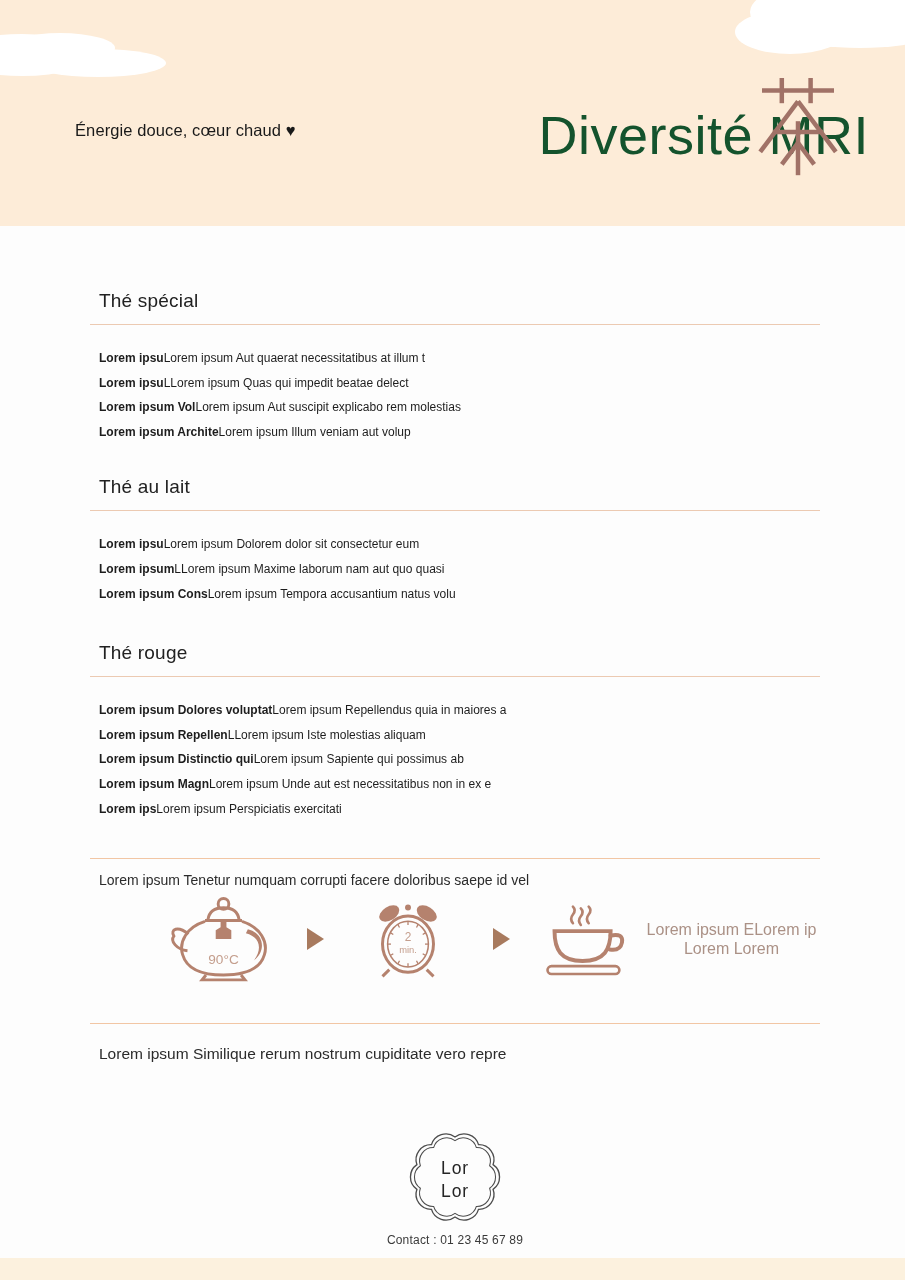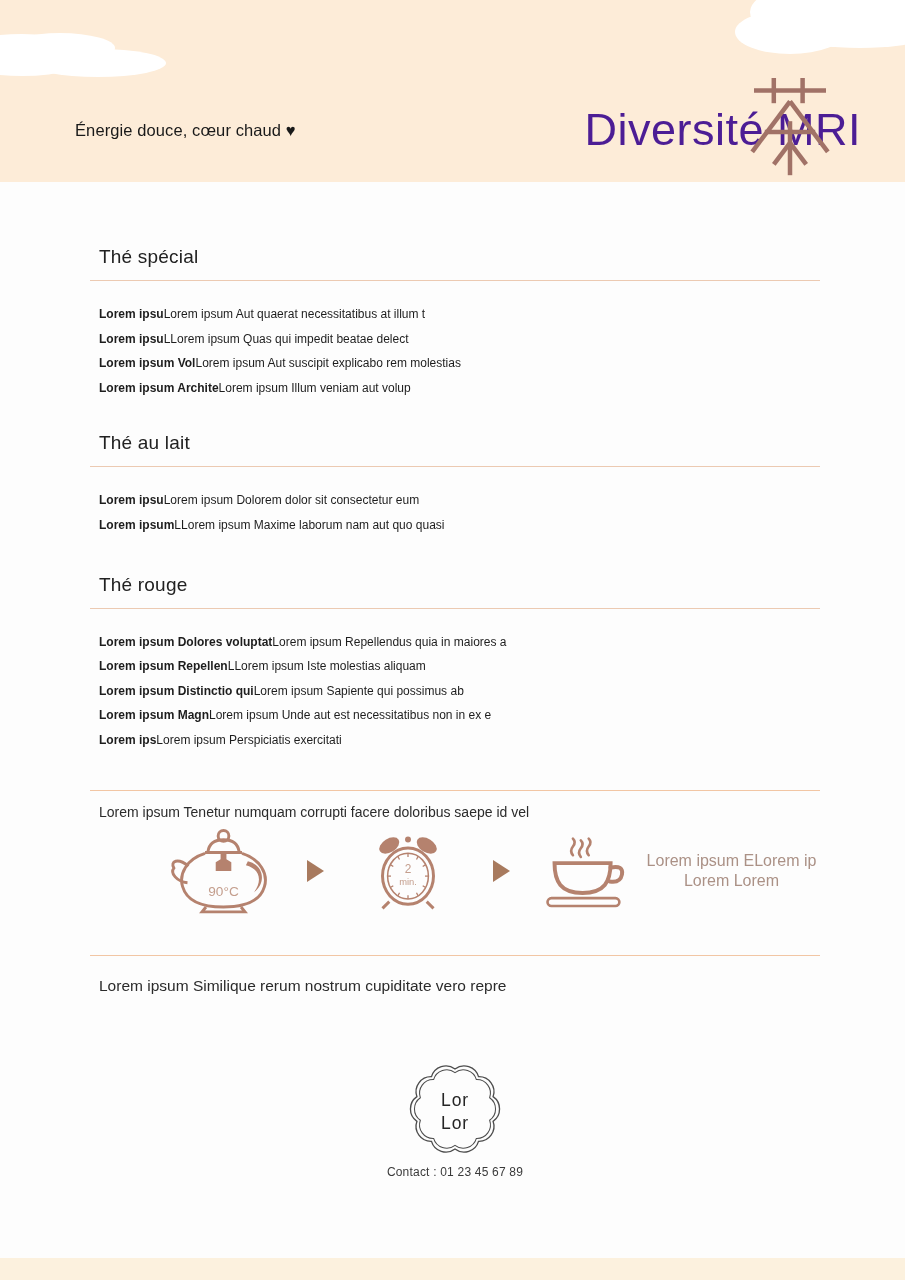--- a/index.html
+++ b/index.html
@@ -1,24 +1,24 @@
 <!DOCTYPE html>
 <html><head>
 <meta charset="utf-8">
 <style>
   * { margin:0; padding:0; box-sizing:border-box; }
   html,body { background:#fdfdfd; }
   body { font-family:"Liberation Sans","DejaVu Sans",sans-serif; color:#1d1d1d; }
   .page { position:relative; width:905px; height:1280px; margin:0 auto; background:#fdfdfd; overflow:hidden; }
 
   
-  .header { position:relative; height:182px; background:#fdecd8; overflow:hidden;padding-left:36px; }
+  .header { position:relative; height:226px; background:#fdecd8; overflow:hidden;padding-left:36px; }
   .cloud { position:absolute; fill:#ffffff; }
   .tagline { position:absolute; left:75px; top:121px; font-size:16.5px; font-weight:500; color:#191919; letter-spacing:.1px; }
-  .logo { position:absolute; top:104px; right:44px; font-size:45px; color:#4c1d95; letter-spacing:.5px; white-space:nowrap; }
+  .logo { position:absolute; top:104px; right:36px; font-size:54px; color:#14532d; letter-spacing:.5px; white-space:nowrap; }
   .logo-kanji { position:absolute; right:26px; top:-38px; width:90px; height:114px; }
   .logo-kanji line { stroke:#a17267; stroke-width:5; }
 
   
   main { padding:0 85px 14px 90px; }
   section h2 { font-size:19px; font-weight:500; color:#212121; padding-left:9px; margin-bottom:12px; letter-spacing:.2px; }
   .mt-1 { margin-top:64px; } .mt-2 { margin-top:32px; } .mt-3 { margin-top:36px; } .mt-4 { margin-top:37px; }
   .divider { border:none; border-top:1.5px solid #eccab2; margin:0 0 21px 0; }
   .divider-salmon { border:none; border-top:1.5px solid #f2c6a4; margin:0; }
   .row { padding-left:9px; font-size:12px; line-height:24.6px; color:#1d1d1d; }
@@ -82,20 +82,21 @@
       <div class="row"><b>Lorem ipsu</b><span>LLorem ipsum Quas qui impedit beatae delect</span></div>
       <div class="row"><b>Lorem ipsum Vol</b><span>Lorem ipsum Aut suscipit explicabo rem molestias</span></div>
       <div class="row"><b>Lorem ipsum Archite</b><span>Lorem ipsum Illum veniam aut volup</span></div>
     </section>
 
     <section class="mt-2">
       <h2>Thé au lait</h2>
       <hr class="divider">
       <div class="row"><b>Lorem ipsu</b><span>Lorem ipsum Dolorem dolor sit consectetur eum</span></div>
       <div class="row"><b>Lorem ipsum</b><span>LLorem ipsum Maxime laborum nam aut quo quasi</span></div>
+      <div class="row"><b>Lorem ipsum Cons</b><span>Lorem ipsum Tempora accusantium natus volu</span></div>
     </section>
 
     <section class="mt-3">
       <h2>Thé rouge</h2>
       <hr class="divider">
       <div class="row"><b>Lorem ipsum Dolores voluptat</b><span>Lorem ipsum Repellendus quia in maiores a</span></div>
       <div class="row"><b>Lorem ipsum Repellen</b><span>LLorem ipsum Iste molestias aliquam</span></div>
       <div class="row"><b>Lorem ipsum Distinctio qui</b><span>Lorem ipsum Sapiente qui possimus ab</span></div>
       <div class="row"><b>Lorem ipsum Magn</b><span>Lorem ipsum Unde aut est necessitatibus non in ex e</span></div>
       <div class="row"><b>Lorem ips</b><span>Lorem ipsum Perspiciatis exercitati</span></div>

